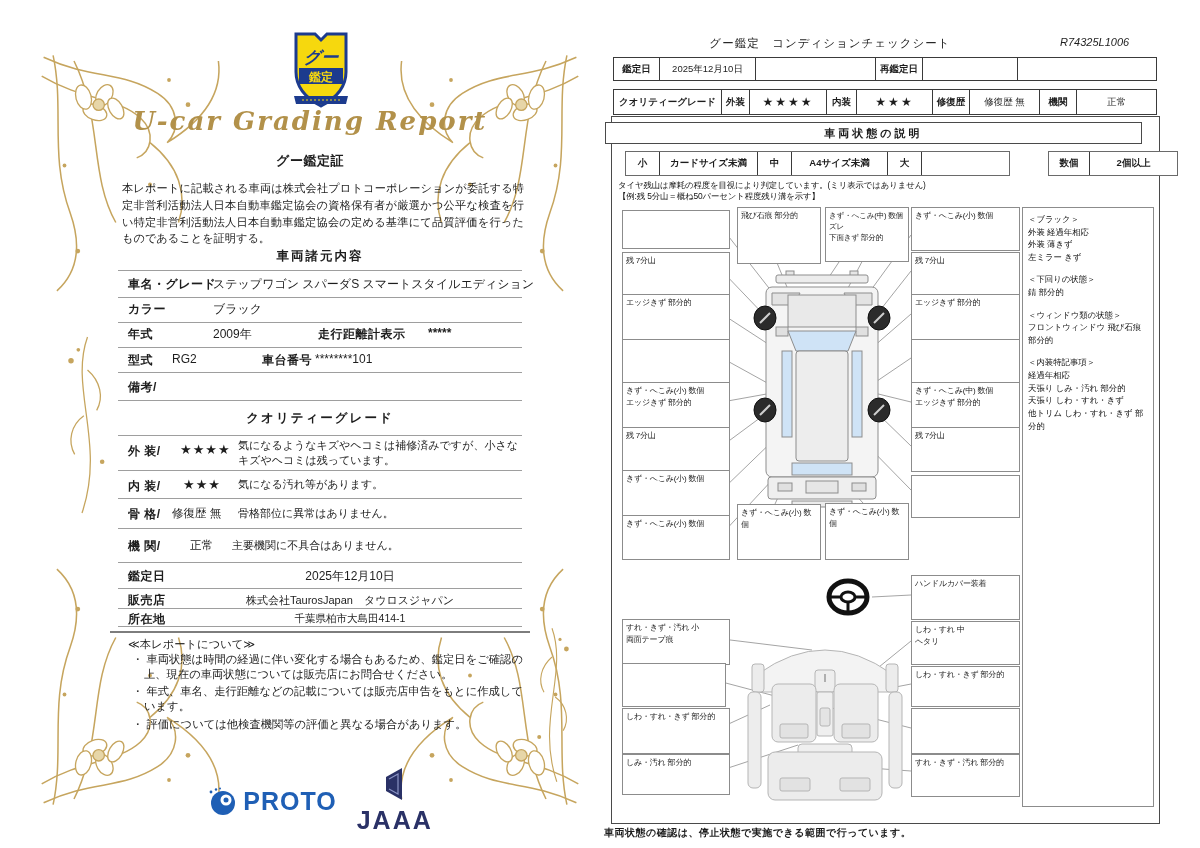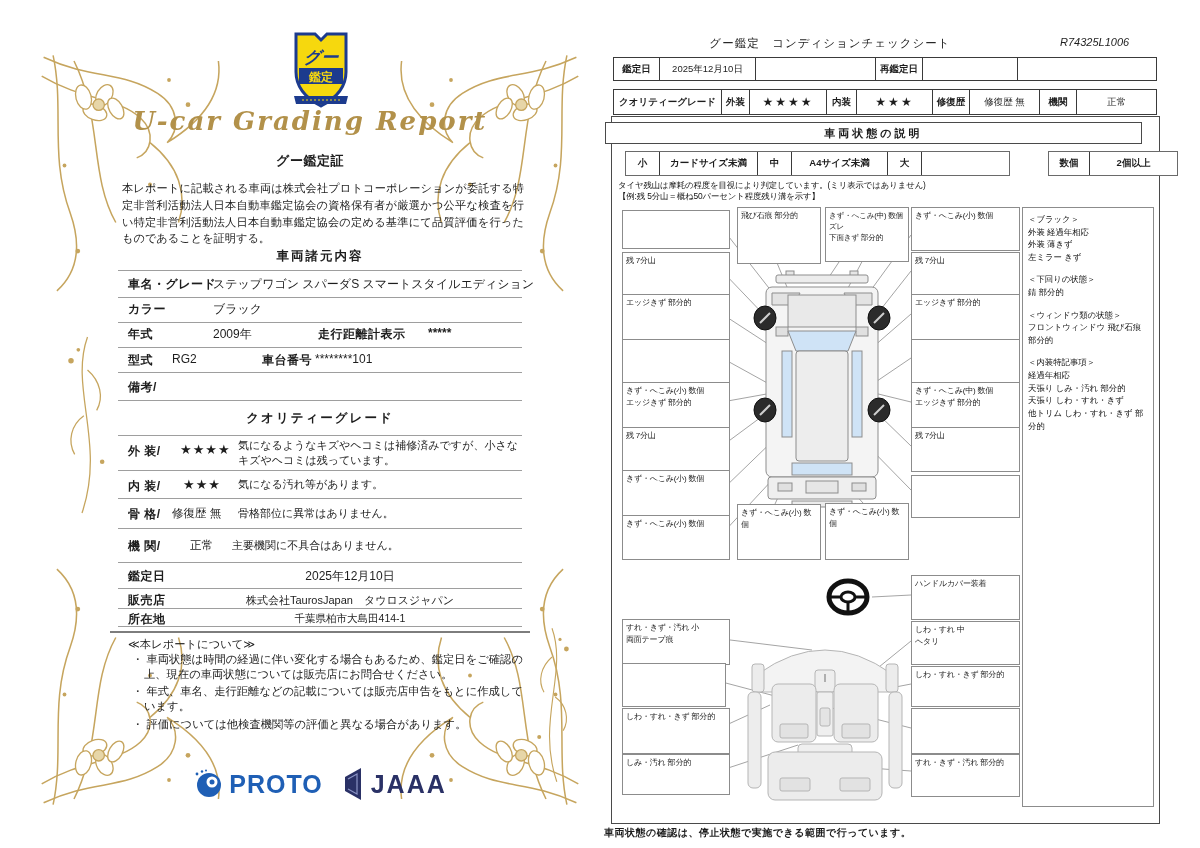--- a/index.html
+++ b/index.html
@@ -189,21 +189,21 @@
         <svg width="30" height="30" viewBox="0 0 30 30">
           <circle cx="16" cy="16" r="12" fill="#1f5fb5"></circle>
           <circle cx="19" cy="13" r="5.5" fill="#ffffff"></circle>
           <circle cx="19" cy="13" r="2.5" fill="#1f5fb5"></circle>
           <circle cx="4" cy="5" r="1.4" fill="#1f5fb5"></circle>
             <circle cx="9" cy="2.5" r="1.2" fill="#1f5fb5"></circle>
             <circle cx="13" cy="1.5" r="1" fill="#1f5fb5"></circle>
         </svg>
         <span class="logo-proto-text">PROTO</span>
       </div>
-      <div style="display:flex;align-items:center;gap:6px;">
+      <div style="display:flex;align-items:center;gap:6px;flex-direction:column;">
         <svg width="22" height="32" viewBox="0 0 22 32">
           <polygon points="2,9 18,0 18,32 2,23" fill="#2a3166"></polygon>
           <polyline points="5,11 14,6 14,26 5,21" fill="none" stroke="#8a93c4" stroke-width="1.2"></polyline>
         </svg>
         <span class="logo-jaaa-text">JAAA</span>
       </div>
     </div>
   </div>
 
   <div class="abs" style="left:590px;top:0;width:610px;height:848px;">

